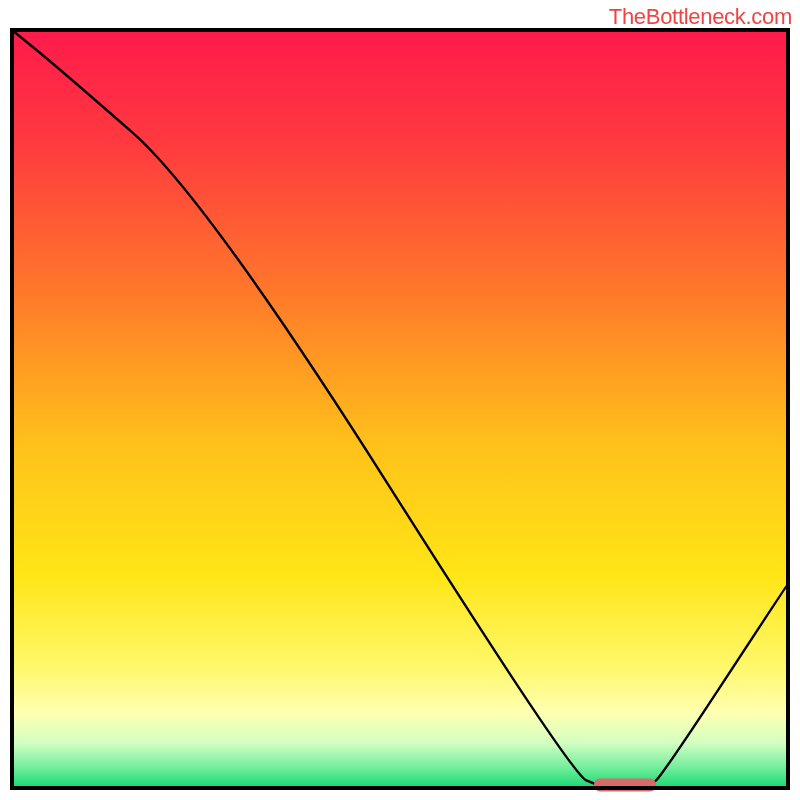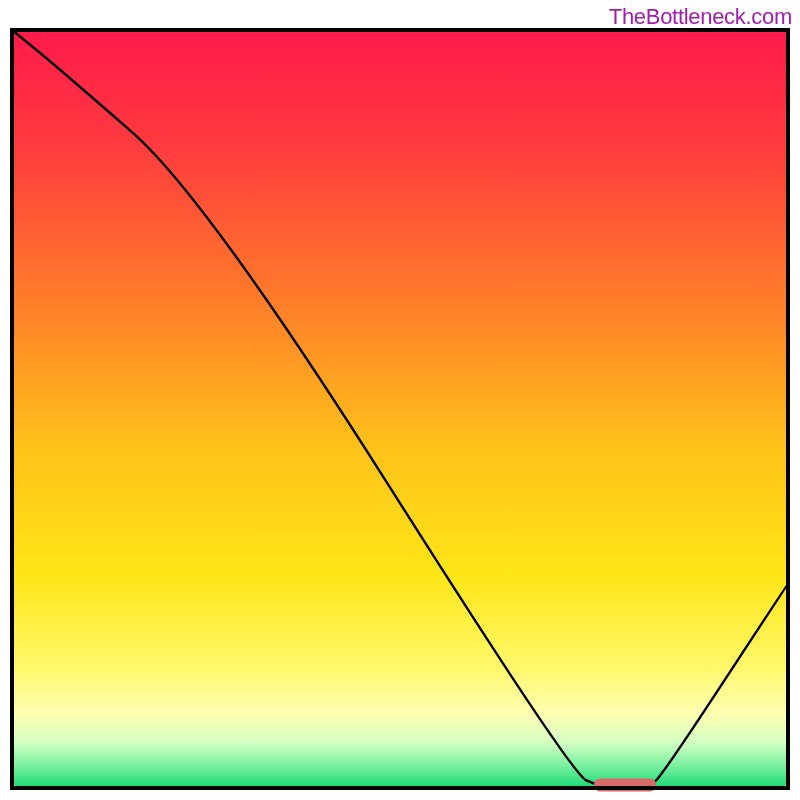--- a/index.html
+++ b/index.html
@@ -14,21 +14,21 @@
     position: relative;
     width: 800px;
     height: 800px;
   }
   .watermark {
     position: absolute;
     top: 4px;
     right: 8px;
     font-family: Arial, Helvetica, sans-serif;
     font-size: 22px;
-    color: #a21caf;
+    color: #ef4444;
     font-weight: 500;
     letter-spacing: -0.3px;
     z-index: 10;
   }
   svg {
     position: absolute;
     top: 0;
     left: 0;
   }
 </style>

